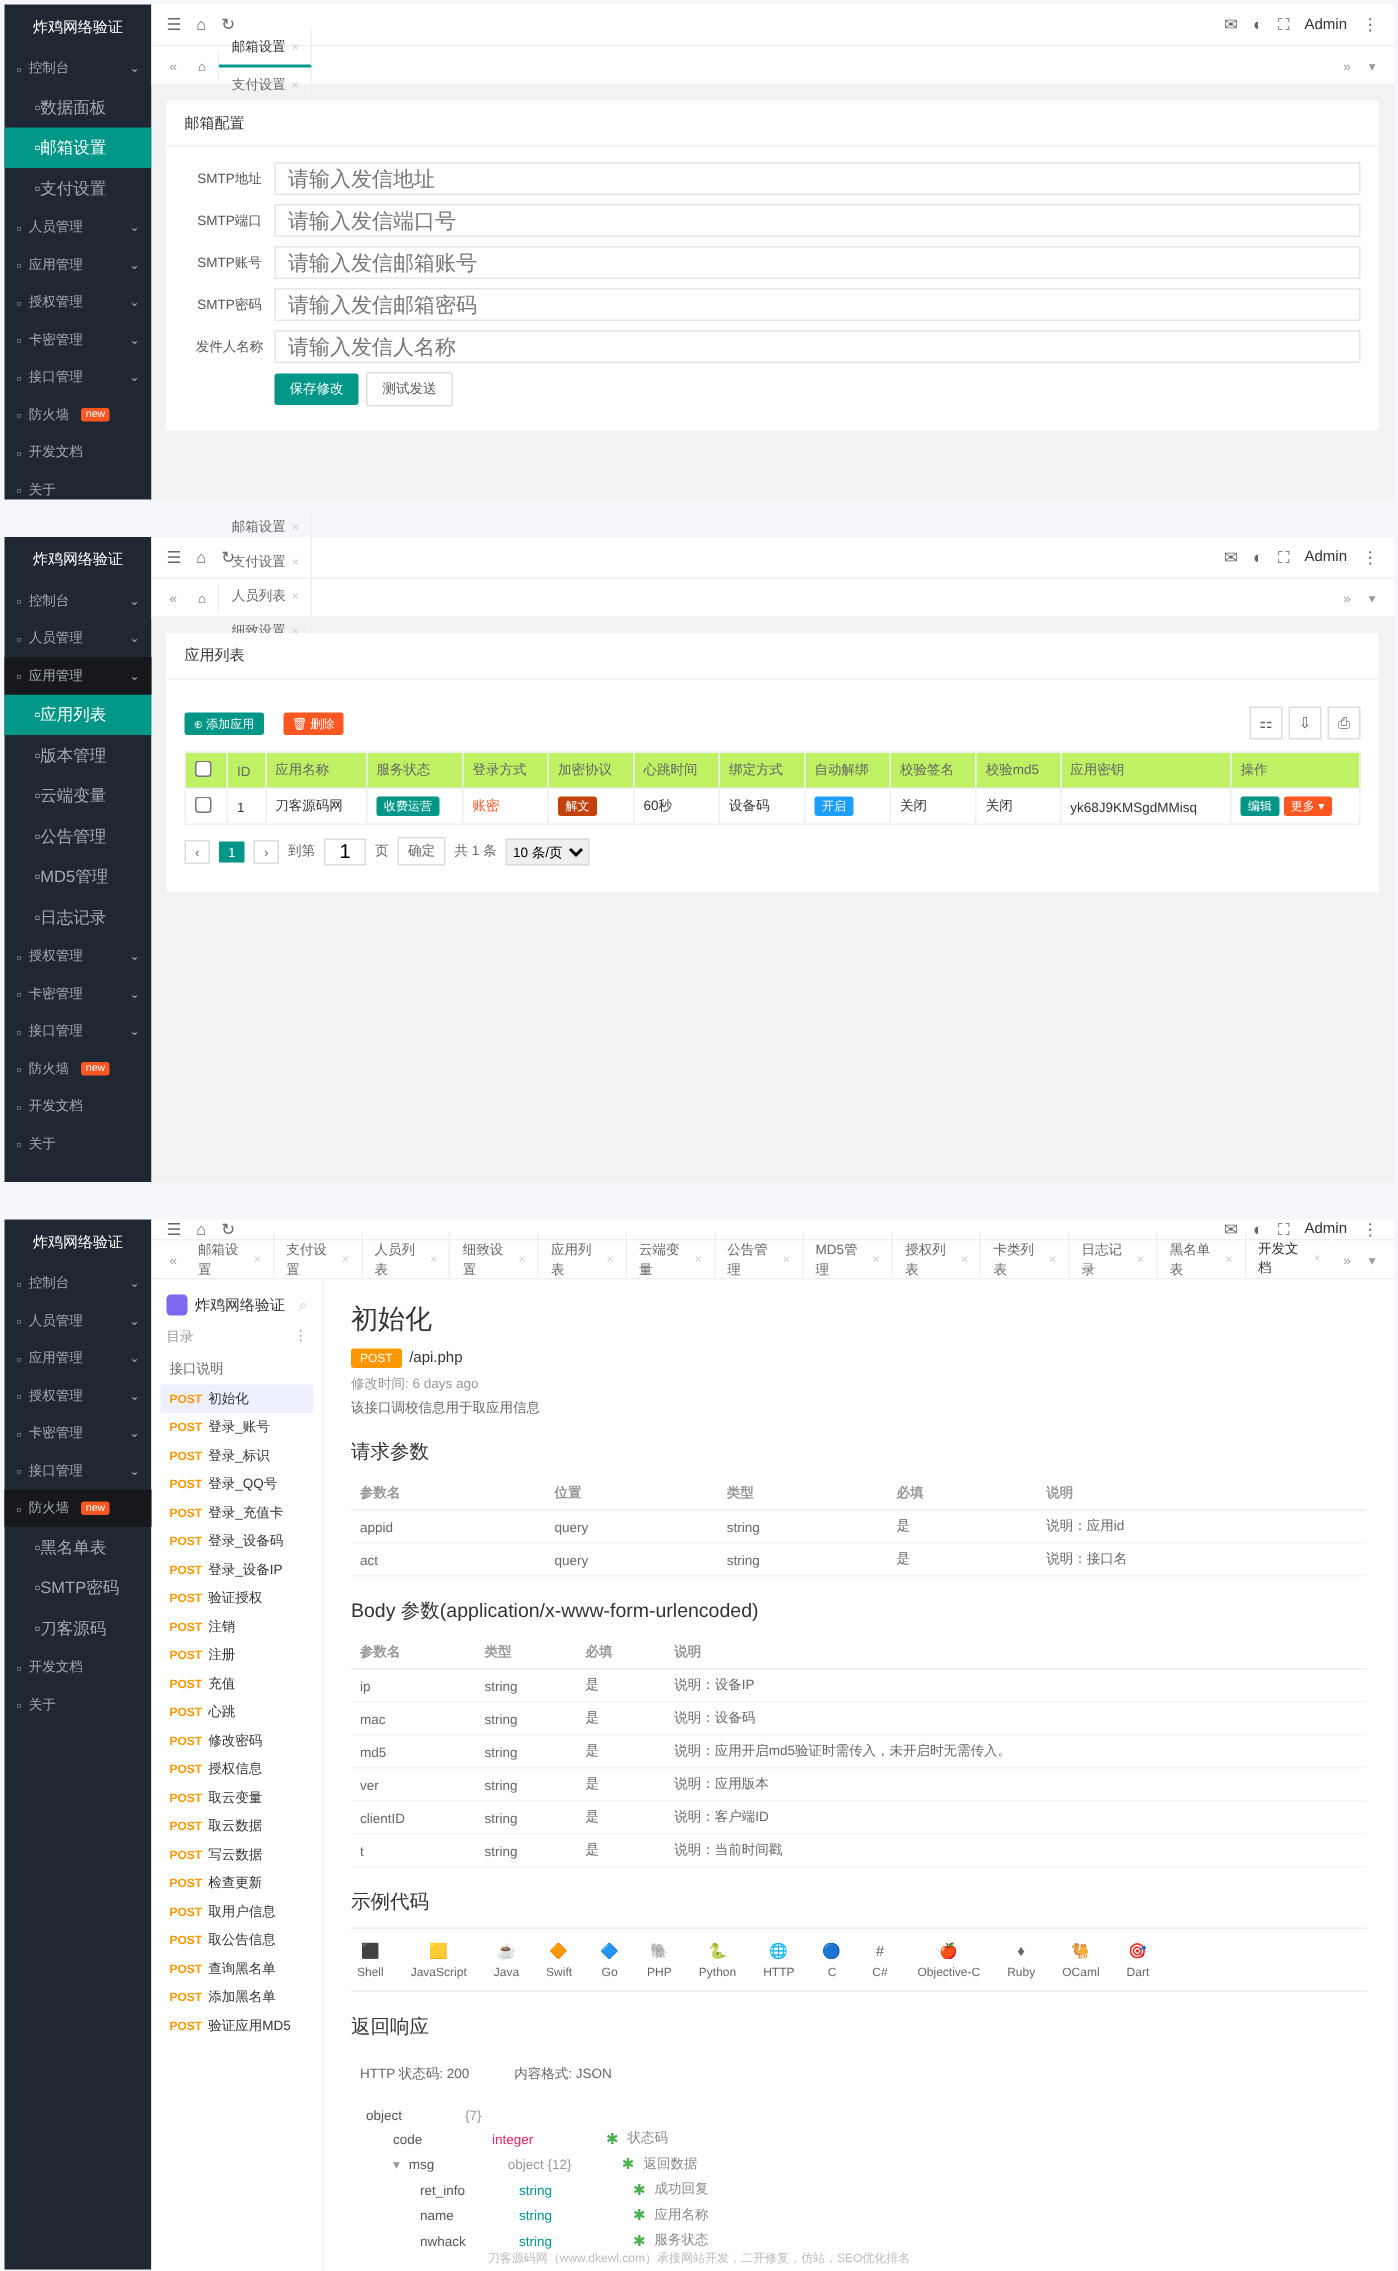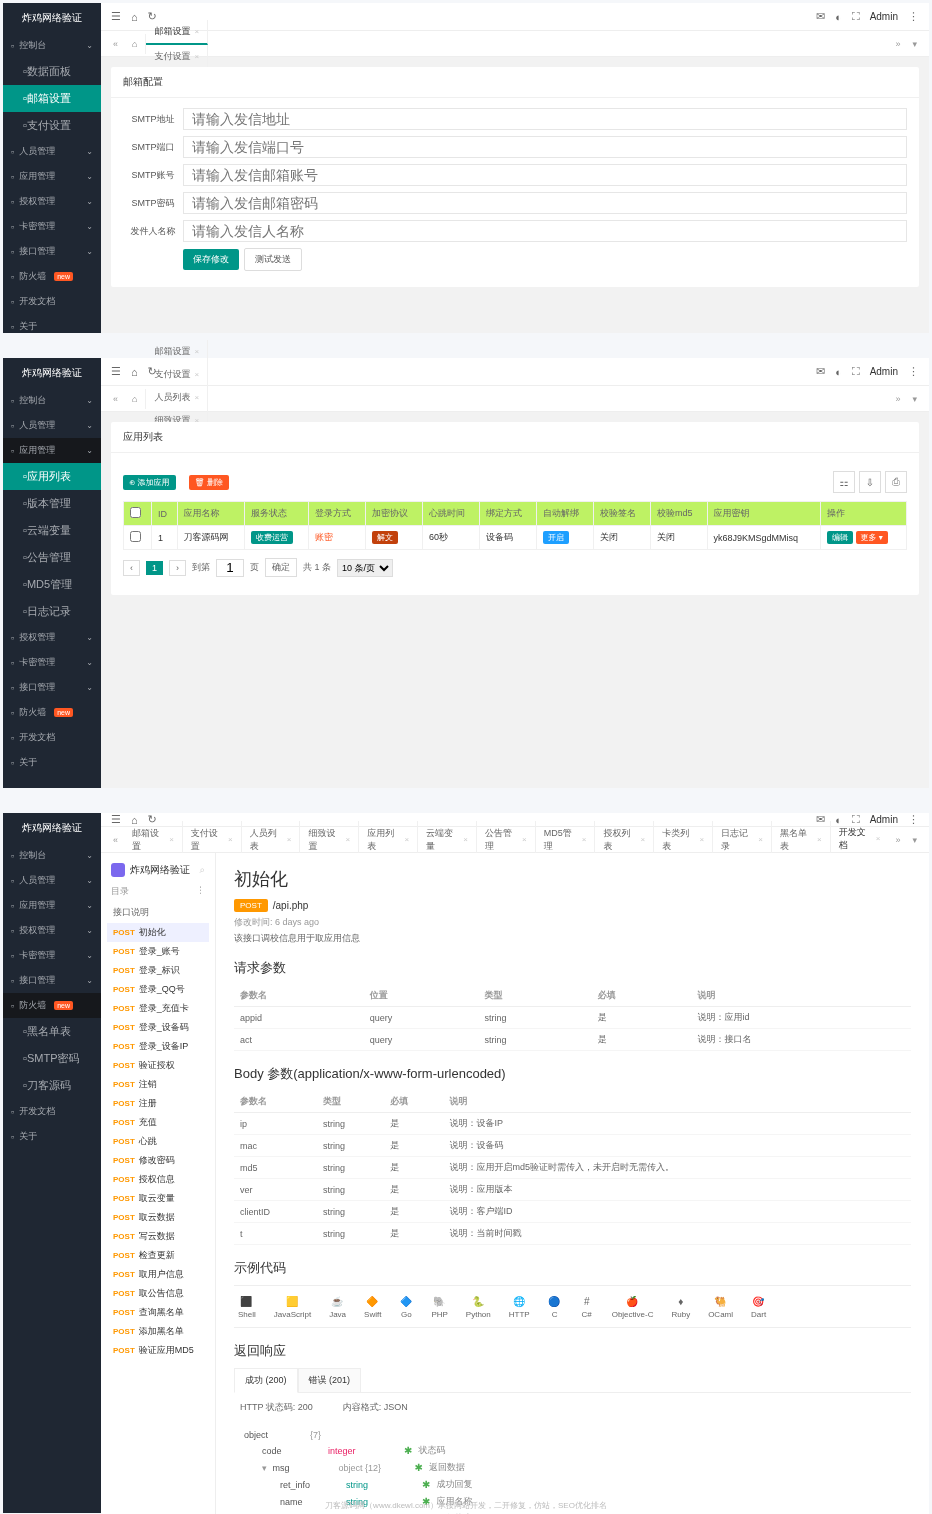--- a/index.html
+++ b/index.html
@@ -746,24 +746,20 @@
               <div class="lang-ico">🐫</div>
               <span>OCaml</span>
             </div>
             <div class="lang">
               <div class="lang-ico">🎯</div>
               <span>Dart</span>
             </div>
           </div>
 
         <div class="doc-h2">返回响应</div>
-        <div class="resp-tabs" id="resptabs">
-            <div class="resp-tab active">成功 (200)</div>
-            <div class="resp-tab">错误 (201)</div>
-          </div>
         <div class="resp-meta">
           <span>HTTP 状态码: 200</span>
           <span>内容格式: JSON</span>
         </div>
         <div class="json-tree" id="jsontree">
             <div class="jrow indent0">
               <span class="jkey">object</span>
               <span class="jtype t-obj">{7}</span>
               <span class="jdesc"></span>
             </div>

